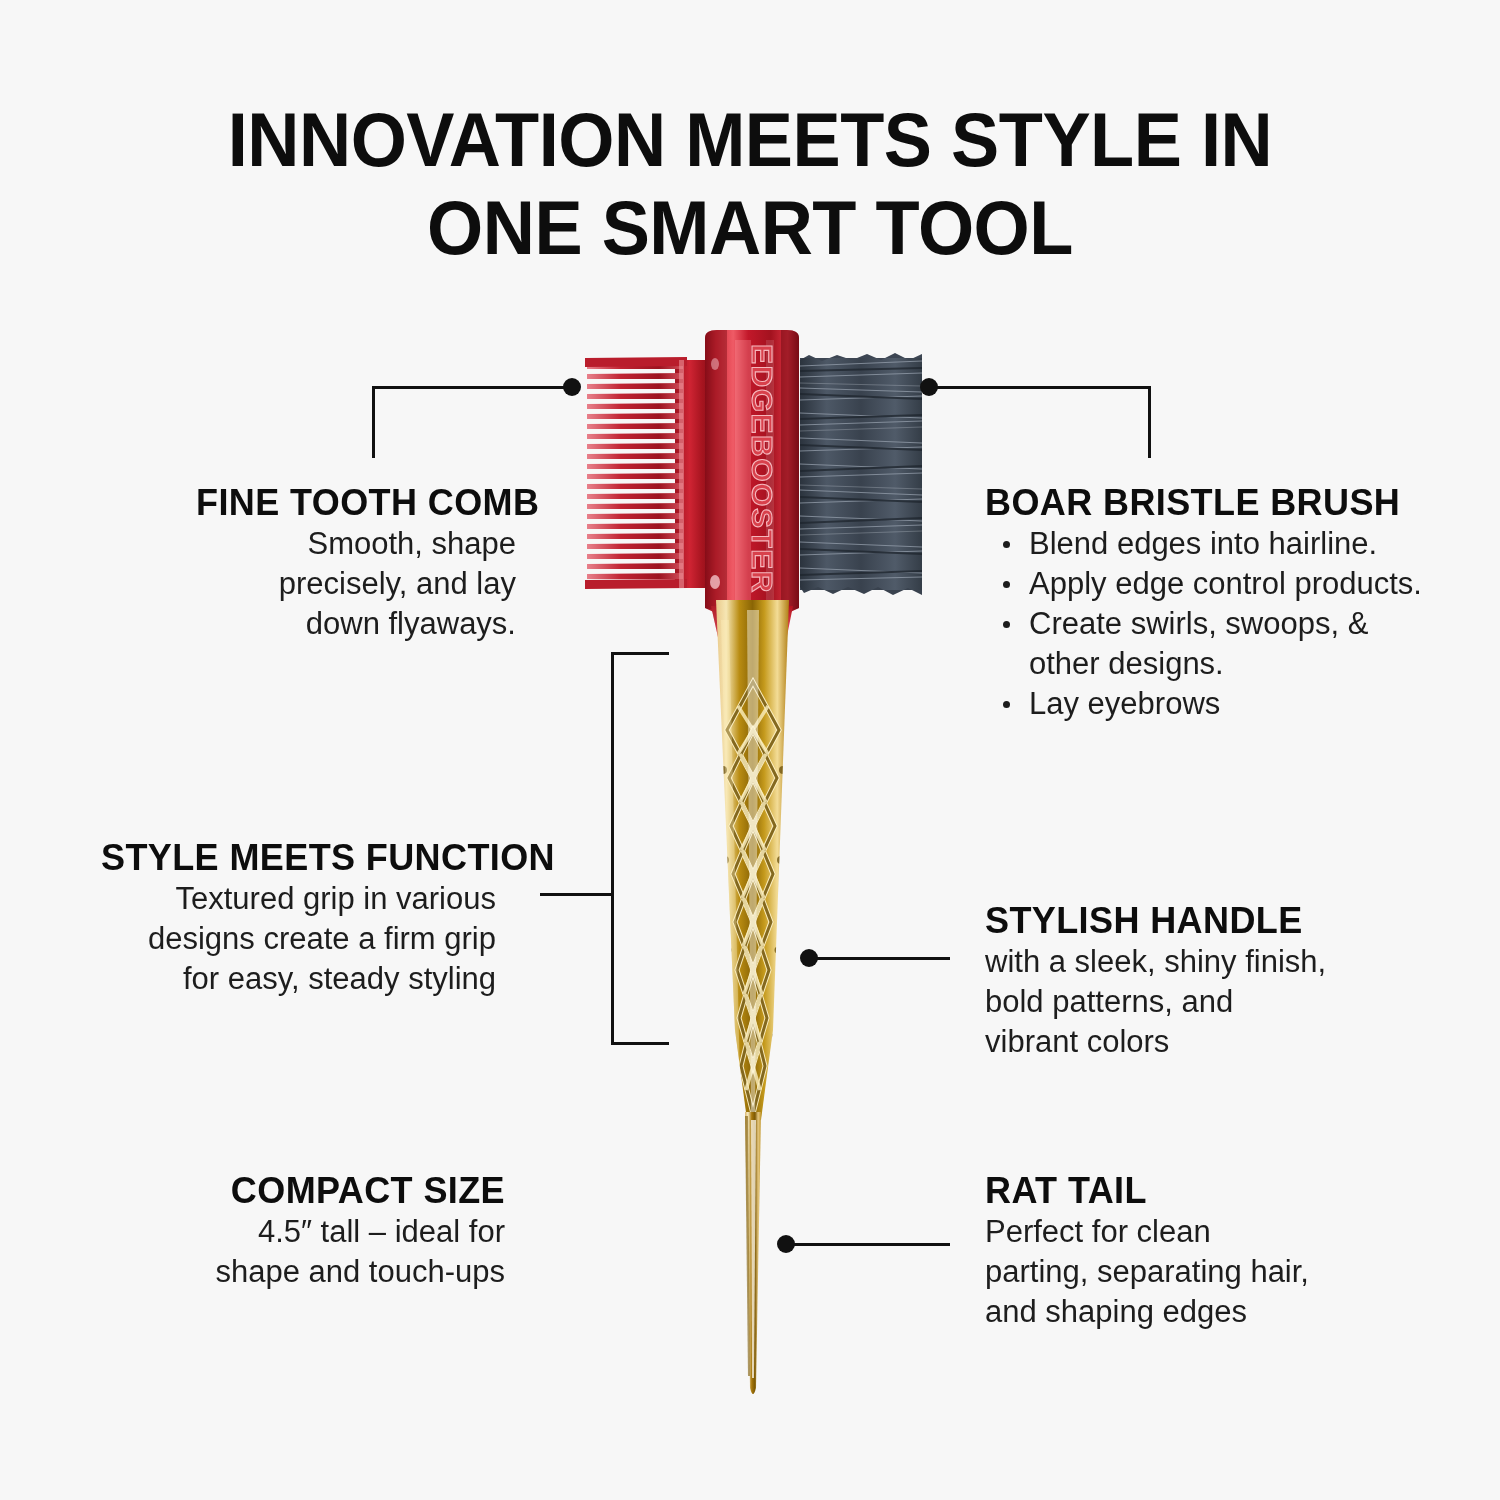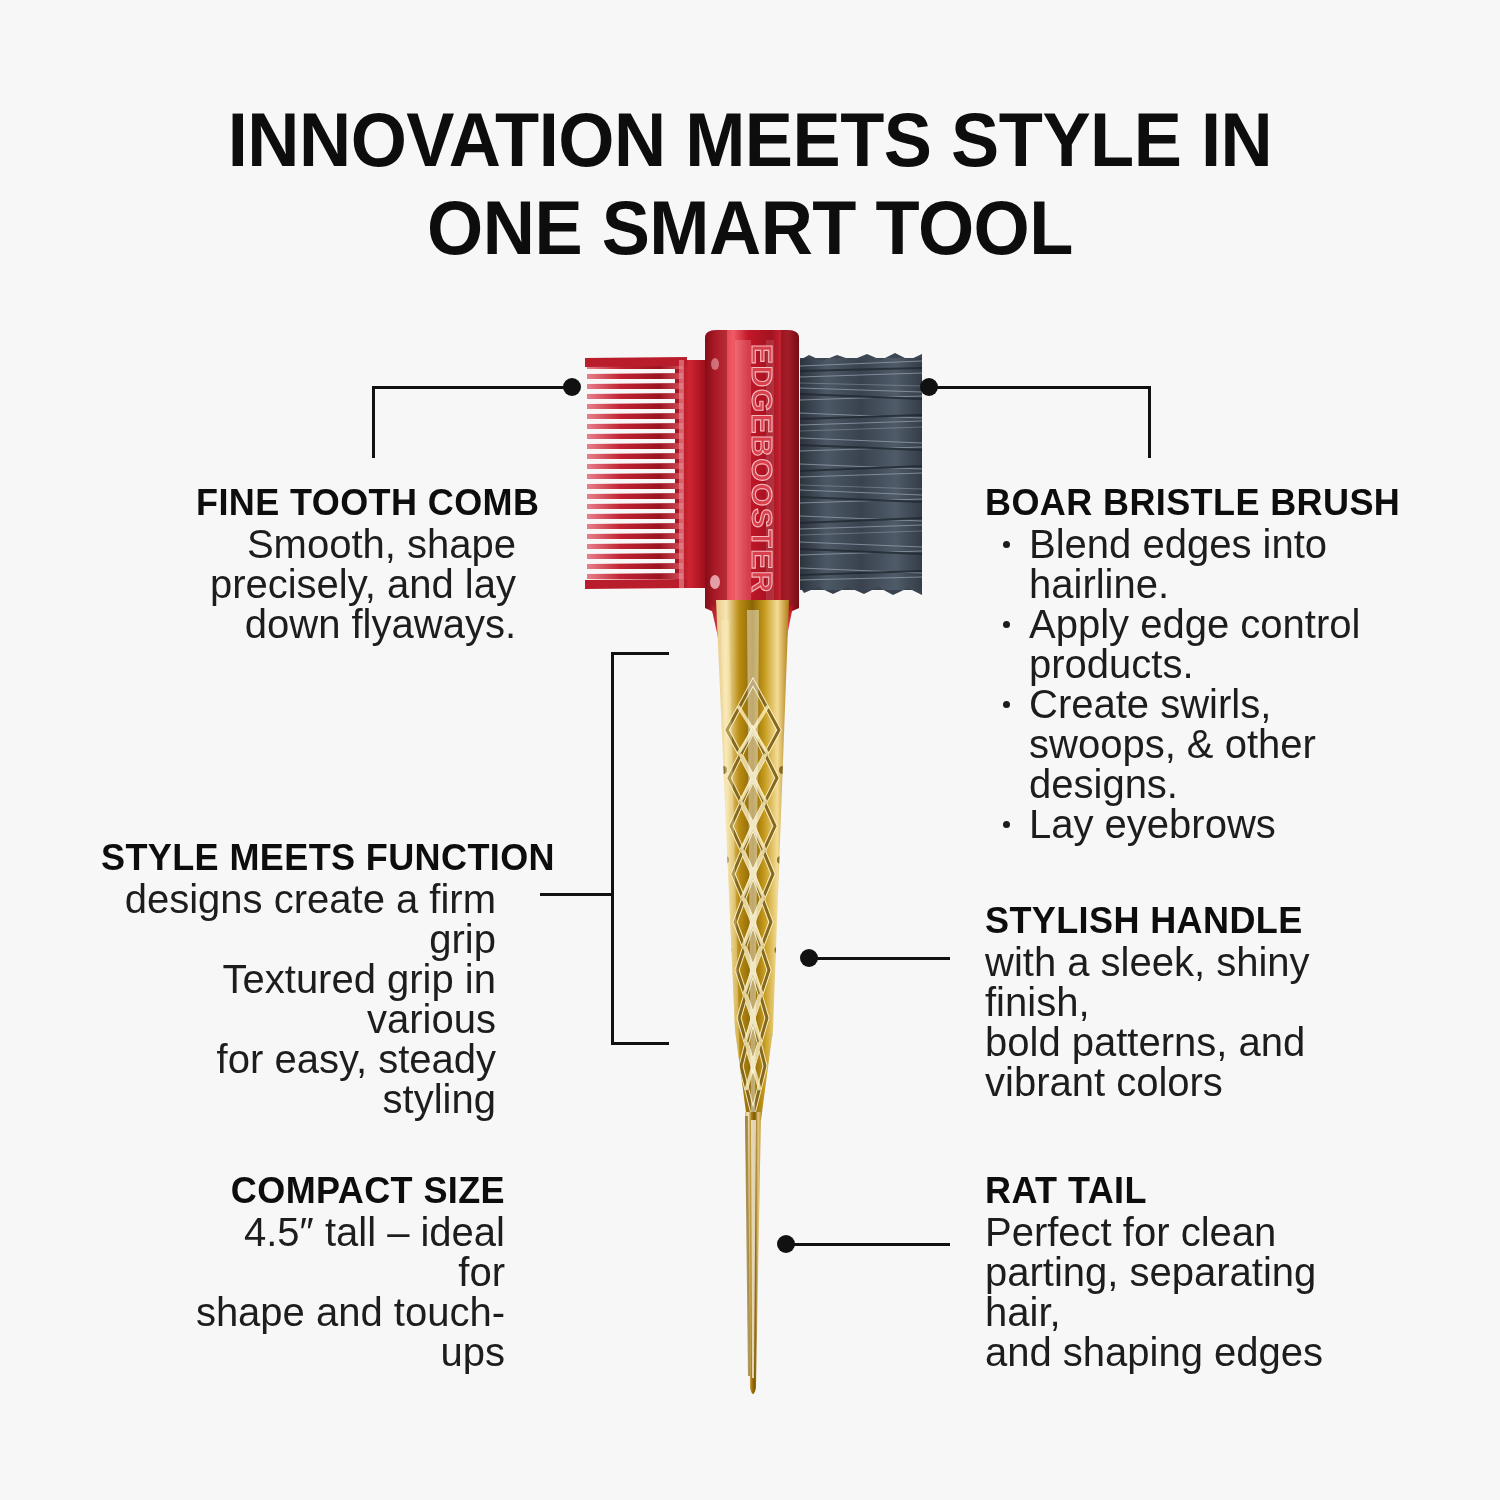--- a/index.html
+++ b/index.html
@@ -48,39 +48,39 @@
   .callout .heading {
     font-weight: 700;
     font-size: 36px;
     line-height: 38px;
     letter-spacing: 0.4px;
     color: #0d0d0d;
     white-space: nowrap;
   }
   .callout .body {
     font-weight: 400;
-    font-size: 40px;
+    font-size: 31px;
     line-height: 40px;
     color: #1d1d1d;
     margin-top: 2px;
   }
   .callout .body p { margin: 0; }
 
   .align-right { text-align: right; }
   .align-left  { text-align: left; }
 
   .bullets {
     list-style: none;
     margin: 2px 0 0 0;
     padding: 0;
   }
   .bullets li {
     position: relative;
     padding-left: 44px;
-    font-size: 40px;
+    font-size: 31px;
     line-height: 40px;
     color: #1d1d1d;
   }
   .bullets li .dot {
     position: absolute;
     left: 18px;
     top: 17px;
     width: 7px;
     height: 7px;
     border-radius: 50%;
@@ -404,22 +404,22 @@
       <li><span class="dot"></span><span>Blend edges into hairline.</span></li>
       <li><span class="dot"></span><span>Apply edge control products.</span></li>
       <li><span class="dot"></span><span>Create swirls, swoops, &amp; other designs.</span></li>
       <li><span class="dot"></span><span>Lay eyebrows</span></li>
     </ul>
   </div>
 
   <div class="callout align-right" id="cb-style">
     <div class="heading">STYLE MEETS FUNCTION</div>
     <div class="body">
+      <p>Textured grip in various</p>
       <p>designs create a firm grip</p>
-      <p>Textured grip in various</p>
       <p>for easy, steady styling</p>
     </div>
   </div>
 
   <div class="callout align-left" id="cb-handle">
     <div class="heading">STYLISH HANDLE</div>
     <div class="body">
       <p>with a sleek, shiny finish,</p>
       <p>bold patterns, and</p>
       <p>vibrant colors</p>

